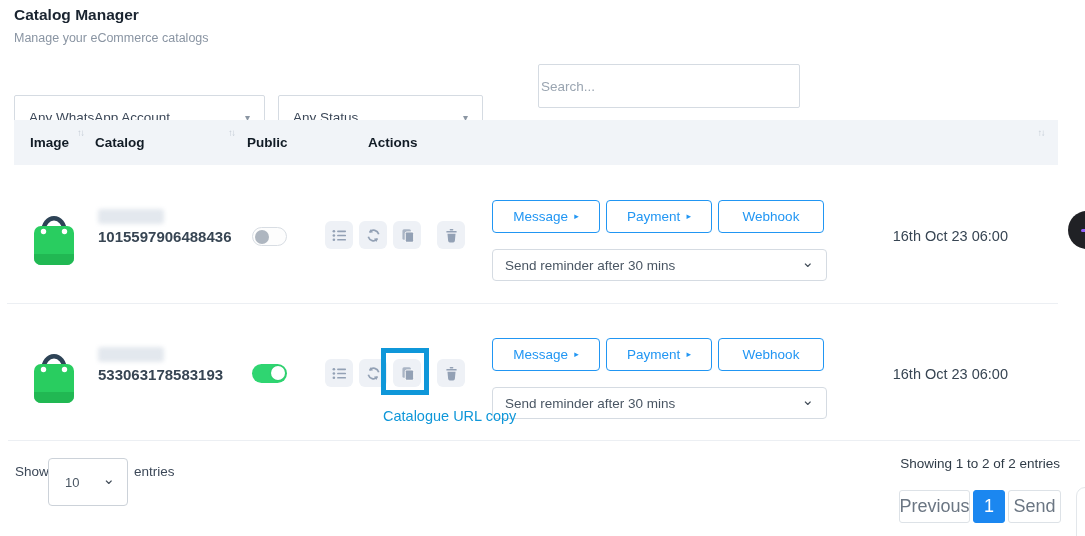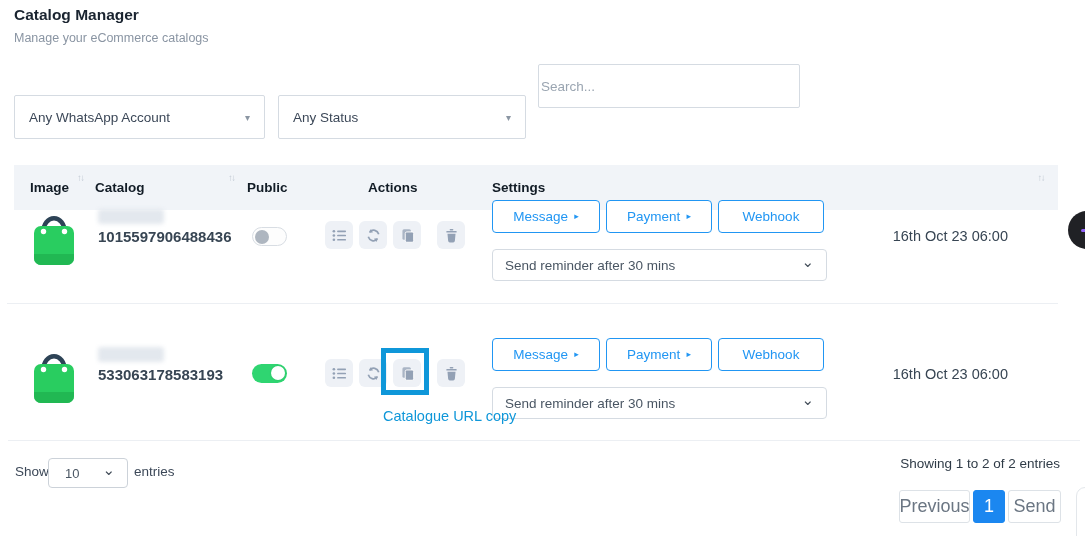--- a/index.html
+++ b/index.html
@@ -19,21 +19,21 @@
     padding:0 14px;box-sizing:border-box;font-size:13.5px;color:#3c4858;cursor:pointer;margin-top:31px;
   }
   .select-caret{font-size:10px;color:#8b96a3;}
   .search-input{
     background:#fff;border:1px solid #d5dbe2;border-radius:2px;height:44px;
     box-sizing:border-box;padding:0 2px;font-size:13.5px;color:#3c4858;outline:none;
     font-family:"Liberation Sans",sans-serif;
   }
   .search-input::placeholder{color:#9aa5b1;}
   
-  .thead{left:14px;top:120px;width:1044px;height:45px;background:#f1f4f8;margin-top:45px;}
+  .thead{left:14px;top:120px;width:1044px;height:45px;background:#f1f4f8;}
   .th{position:absolute;top:0;line-height:45px;font-size:13.5px;font-weight:bold;color:#121c26;white-space:nowrap;}
   .sort{position:absolute;top:8px;font-size:9.5px;color:#c3cbd5;letter-spacing:-1.5px;line-height:1;}
   .divider{height:1px;background:#eceff3;}
   
   .redacted{width:66px;height:15px;background:#e3e8ee;border-radius:3px;filter:blur(2px);}
   .cat-id{font-size:15px;color:#374553;white-space:nowrap;font-weight:bold;}
   .toggle{width:35px;height:19px;border-radius:10px;cursor:pointer;box-sizing:border-box;position:absolute;}
   .toggle .knob{position:absolute;top:2px;width:14px;height:14px;border-radius:50%;}
   .toggle.off{background:#fdfdfd;border:1px solid #d8dde3;}
   .toggle.off .knob{left:2px;top:1.5px;background:#aeb6c0;}
@@ -57,21 +57,21 @@
     padding:0 12px;font-size:13.5px;color:#4a5663;cursor:pointer;
   }
   .chevron{font-size:15px;color:#3f4a56;line-height:0.5;margin-top:-6px;}
   .updated{font-size:14.5px;color:#374553;text-align:right;width:150px;white-space:nowrap;}
   
   .hl-box{left:381px;top:348px;width:38px;height:37px;border:5px solid #0f97d9;}
   .hl-label{left:383px;top:408px;font-size:14.5px;color:#0f97d9;white-space:nowrap;}
   
   .foot-text{font-size:13.5px;color:#3c4858;}
   .show-select{
-    left:48px;top:458px;width:80px;height:30px;border:1px solid #ccd2d9;border-radius:4px;
+    left:48px;top:458px;width:80px;height:48px;border:1px solid #ccd2d9;border-radius:4px;
     background:#fff;display:flex;align-items:center;justify-content:space-between;
     padding:0 12px 0 16px;box-sizing:border-box;font-size:13px;color:#4a5663;cursor:pointer;
   }
   .summary{left:860px;top:456px;width:200px;text-align:right;font-size:13.5px;color:#2f3b47;}
   .page-btn{
     position:absolute;top:490px;height:33px;box-sizing:border-box;border:1px solid #dde2e7;
     border-radius:3px;background:#fff;color:#6b7683;font-size:18px;display:flex;
     align-items:center;justify-content:center;cursor:pointer;font-family:"Liberation Sans",sans-serif;
   }
   .page-btn.active{background:#1b87f0;border-color:#1b87f0;color:#fff;}
@@ -89,34 +89,33 @@
 </head>
 <body>
 
 <div class="abs page-title">Catalog Manager</div>
 <div class="abs page-subtitle">Manage your eCommerce catalogs</div>
 
 <div class="abs select-box" style="left:14px;top:64px;width:251px;">
   <span>Any WhatsApp Account</span>
   <span class="select-caret">▾</span>
 </div>
-<div class="abs select-box" style="left:278px;top:64px;width:248px;">
+<div class="abs select-box" style="left:278px;top:64px;width:205px;text-decoration:underline;">
   <span>Any Status</span>
   <span class="select-caret">▾</span>
 </div>
 <input class="abs search-input" style="left: 538px; top: 64px; width: 262px;" placeholder="Search...">
 
 <div class="abs thead">
   <span class="th" style="left:16px;">Image</span>
   <span class="sort" style="left:63px;">↑↓</span>
   <span class="th" style="left:81px;">Catalog</span>
   <span class="sort" style="left:214px;">↑↓</span>
   <span class="th" style="left:233px;">Public</span>
   <span class="th" style="left:354px;">Actions</span>
-  <span class="th" style="left:478px;">Settings</span>
   <span class="sort" style="right:14px;">↑↓</span>
 </div>
 
 <div>
   <svg class="abs" style="left:28px;top:198px;" width="52" height="74" viewBox="0 0 52 74">
     <path d="M15 36 C 15 15, 37 15, 37 36" fill="none" stroke="#2d4356" stroke-width="4.6" stroke-linecap="round"></path>
     <rect x="6" y="28" width="40" height="39" rx="7" fill="#29cd60"></rect>
     <path d="M6 56 h40 v4 a7 7 0 0 1 -7 7 H13 a7 7 0 0 1 -7 -7 z" fill="#21b853"></path>
     <circle cx="15.5" cy="33.5" r="2.7" fill="#ffffff"></circle>
     <circle cx="36.5" cy="33.5" r="2.7" fill="#ffffff"></circle>

